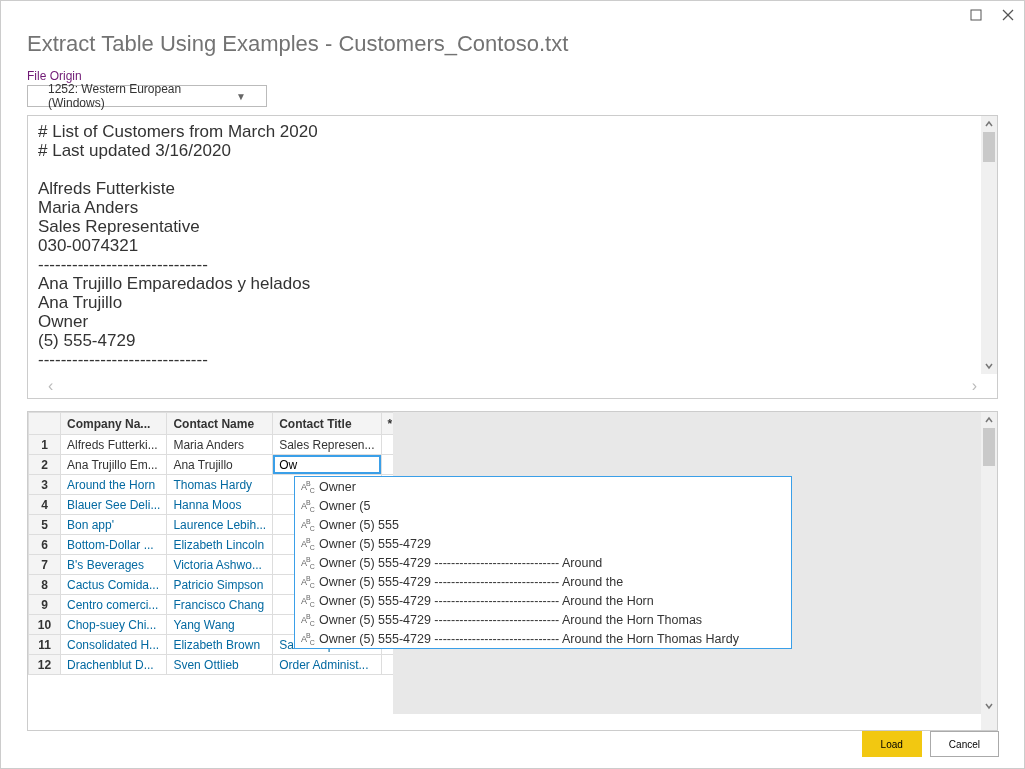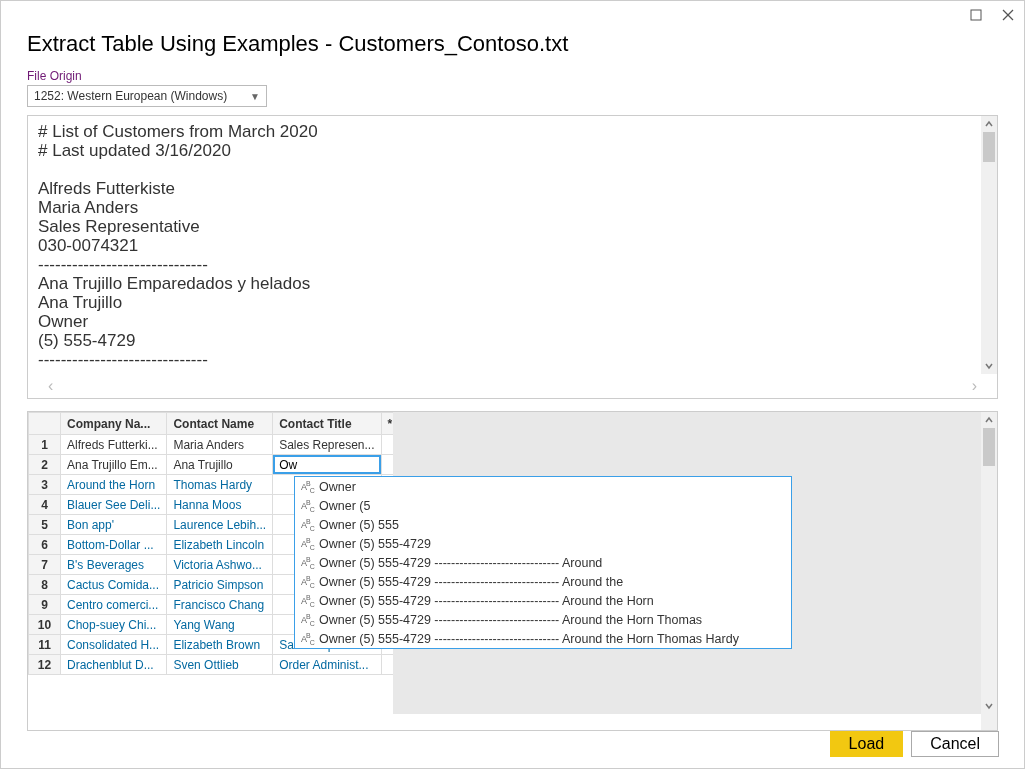--- a/index.html
+++ b/index.html
@@ -22,36 +22,36 @@
   }
   .titlebar .win-btn {
     width: 20px; height: 20px;
     margin-left: 12px;
     display:flex; align-items:center; justify-content:center;
     color:#555;
   }
   .dialog-title {
     font-size: 22px;
     font-weight: 400;
-    color: #000000;
+    color: #737373;
     padding: 2px 26px 12px;
   }
   .field-label {
     font-size: 12px;
     color: #701a75;
     padding: 0 26px 2px;
   }
   .dropdown {
     margin: 0 26px 8px;
     width: 240px;
     height: 22px;
     border: 1px solid #bbb;
     background: #fff;
     display:flex; align-items:center; justify-content:space-between;
-    padding: 0 6px;
+    padding: 0 20px;
     font-size: 12px;
   }
   .dropdown .chev { font-size:10px; color:#666; }
   .preview-box {
     margin: 0 26px;
     border: 1px solid #ccc;
     height: 284px;
     position: relative;
     overflow: hidden;
     background:#fff;
@@ -164,21 +164,21 @@
     height:50px;
     display:flex; align-items:center; justify-content:flex-end;
     padding: 0 26px;
     gap:8px;
   }
   .btn {
     height:26px;
     padding: 0 18px;
     border:1px solid #aaa;
     background:#fff;
-    font-size:16px;
+    font-size:10px;
     font-family:inherit;
     cursor:pointer;
   }
   .btn-primary {
     background:#f2c811;
     border-color:#f2c811;
   }
 </style>
 </head>
 <body>

